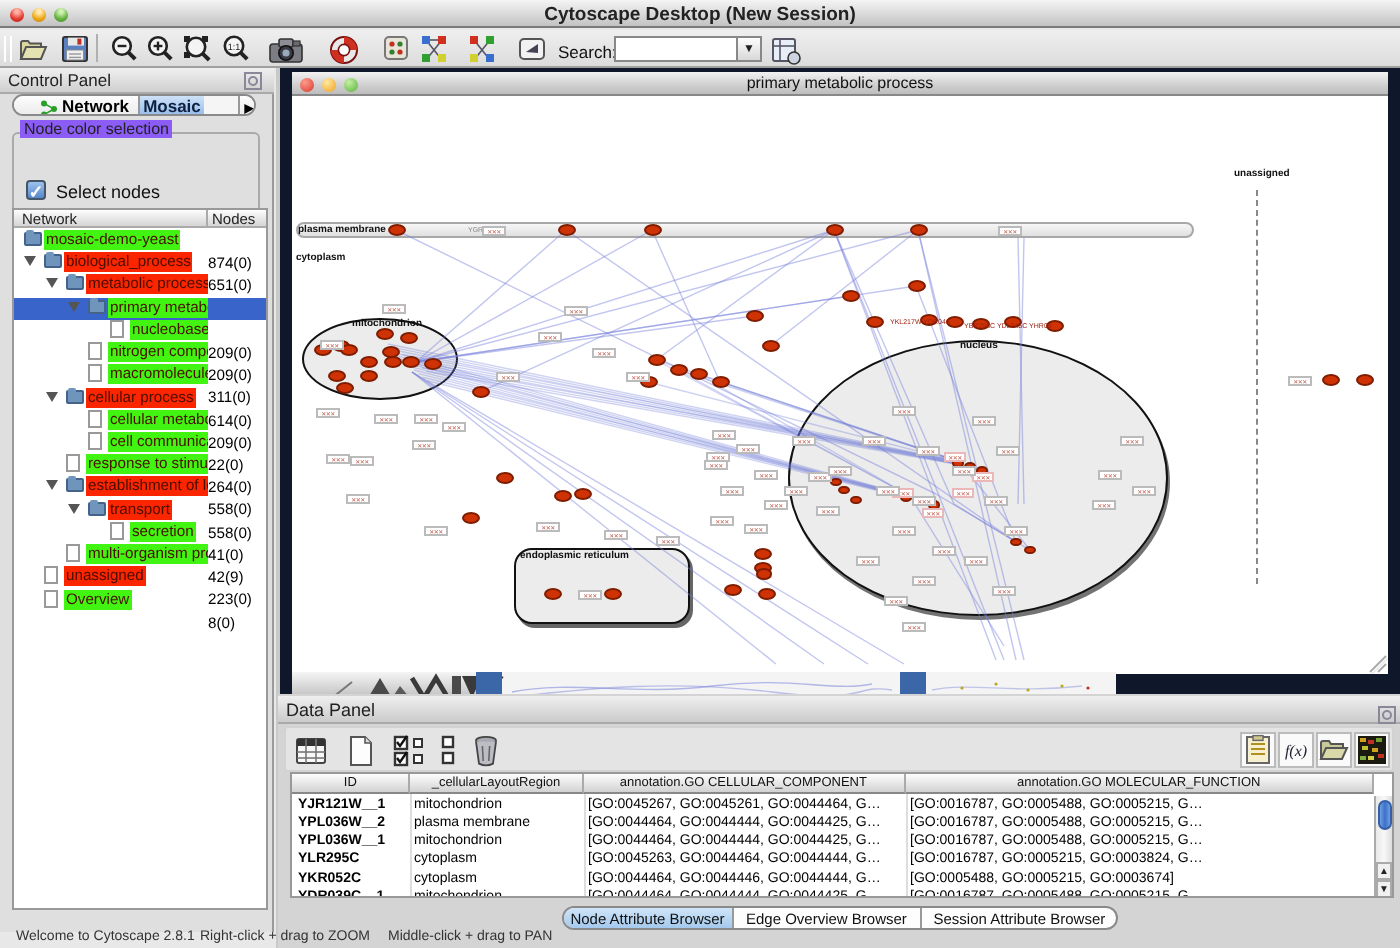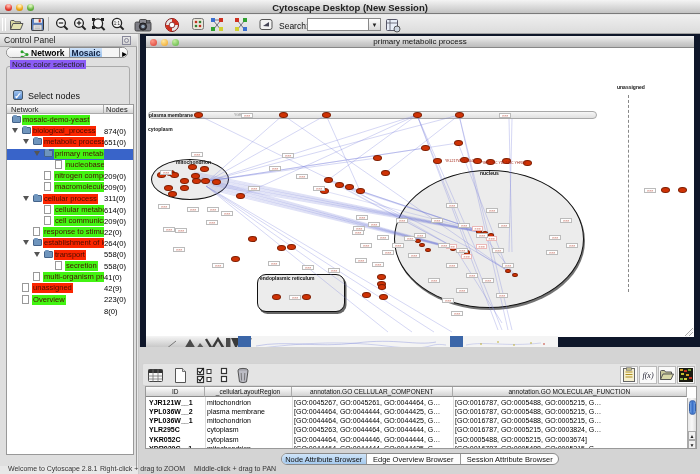--- a/index.html
+++ b/index.html
@@ -593,20 +593,26 @@
         <path d="M320 9 C 340 5, 360 11, 395 7" fill="none" stroke="rgba(140,150,220,0.5)" stroke-width="0.7"></path>
         <circle cx="335" cy="8" r="0.8" fill="#b8a820"></circle>
             <circle cx="352" cy="6" r="0.8" fill="#b8a820"></circle>
         <circle cx="368" cy="9" r="0.8" fill="#b8a820"></circle>
             <circle cx="385" cy="7" r="0.8" fill="#b8a820"></circle>
         <circle cx="398" cy="8" r="0.8" fill="#c03020"></circle>
       </svg>
       </div>
     </div>
     <div id="datapanel">
+      <div id="dp-title">Data Panel
+        <svg class="abs" style="right:2px;top:5px" width="9" height="9" viewBox="0 0 9 9">
+          <rect x="0.5" y="0.5" width="8" height="8" fill="none" stroke="#889" stroke-width="1"></rect>
+          <circle cx="4.5" cy="4.5" r="2" fill="none" stroke="#889" stroke-width="1"></circle>
+        </svg>
+      </div>
       <div id="dp-toolbar">
       <svg class="abs" style="left:4px;top:3px" width="17" height="17" viewBox="0 0 17 17">
         <rect x="1.5" y="2.5" width="14" height="12" rx="1" fill="#f8f8f8" stroke="#444" stroke-width="1"></rect>
         <rect x="1.5" y="2.5" width="14" height="3.5" fill="#333"></rect>
         <line x1="1.5" y1="9" x2="15.5" y2="9" stroke="#777" stroke-width="0.8"></line>
         <line x1="1.5" y1="12" x2="15.5" y2="12" stroke="#777" stroke-width="0.8"></line>
         <line x1="6" y1="2.5" x2="6" y2="14.5" stroke="#777" stroke-width="0.8"></line>
         <line x1="11" y1="2.5" x2="11" y2="14.5" stroke="#777" stroke-width="0.8"></line>
       </svg>
       <svg class="abs" style="left:29px;top:3px" width="17" height="17" viewBox="0 0 17 17">

